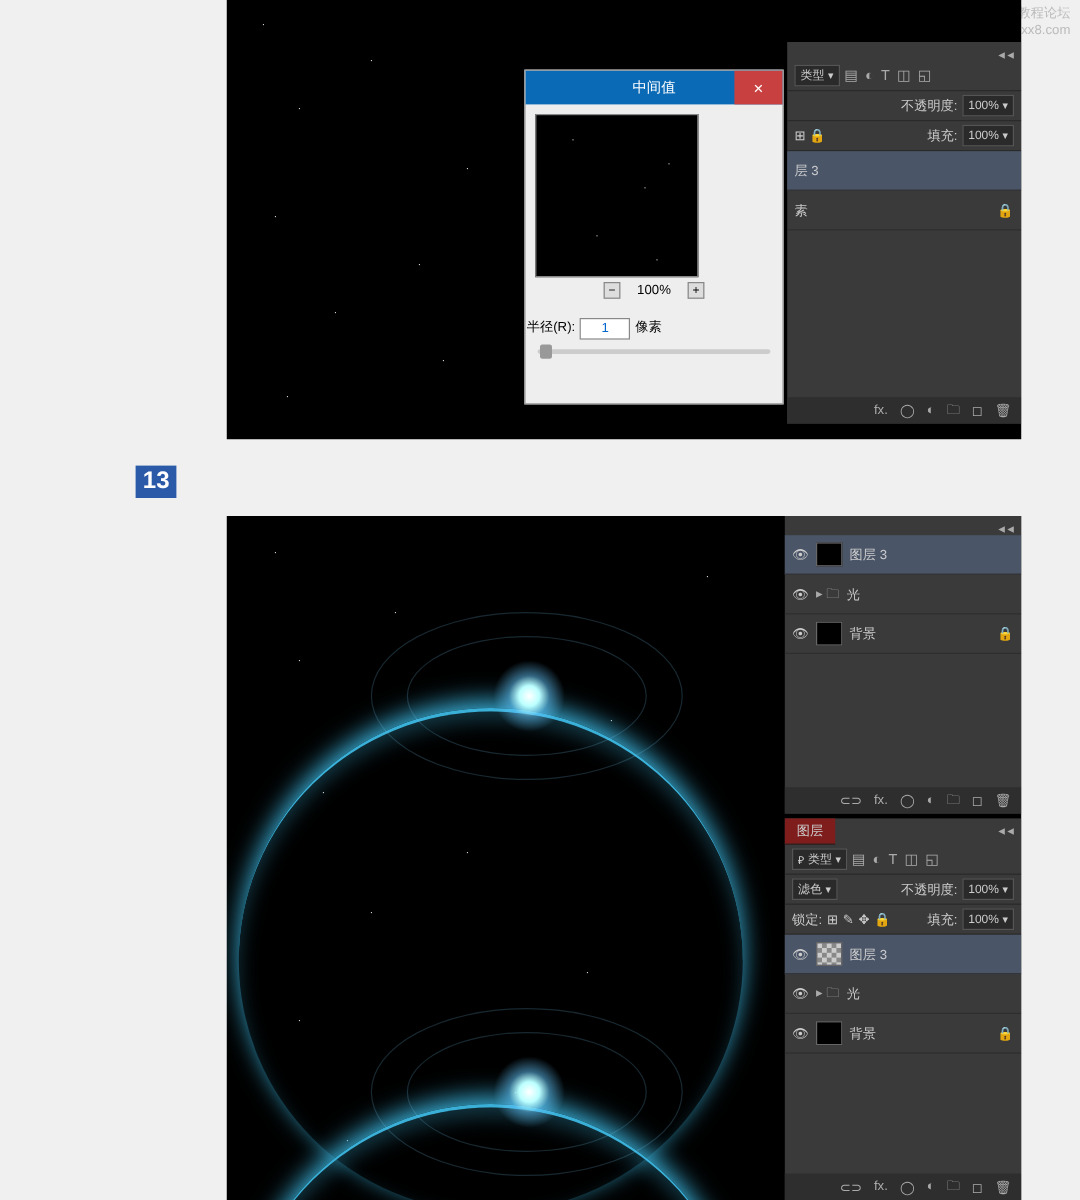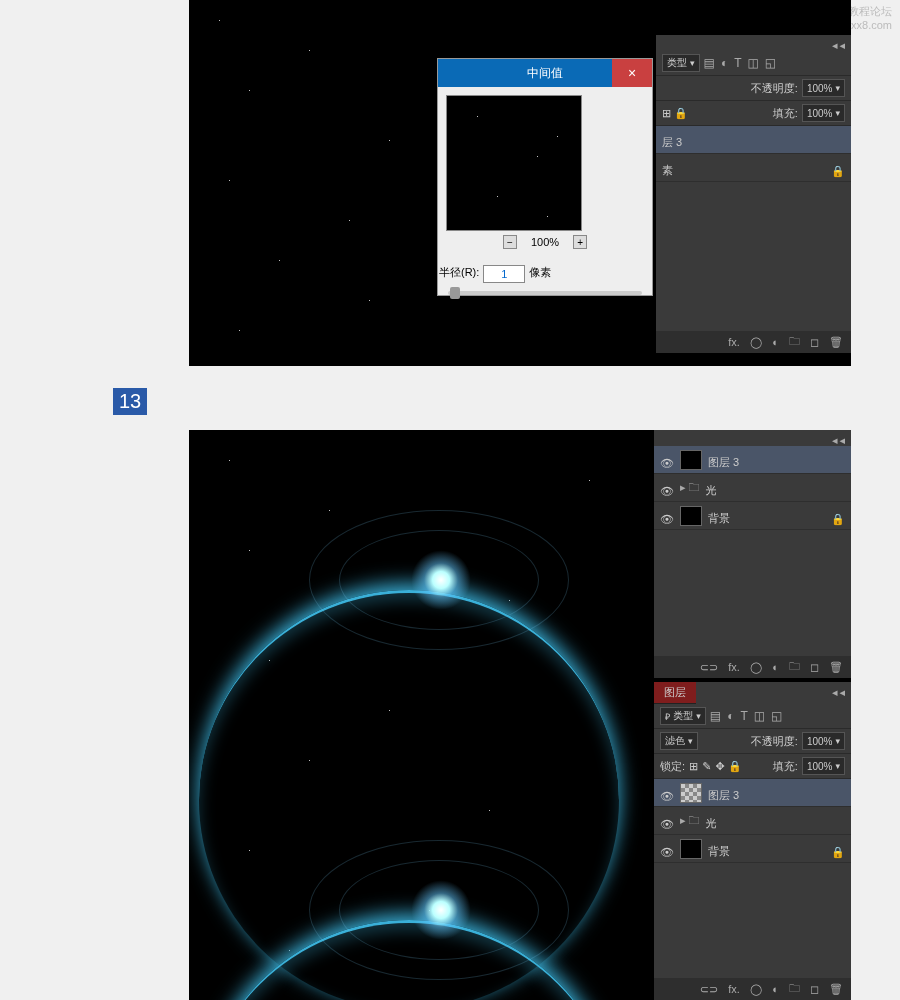--- a/index.html
+++ b/index.html
@@ -1,51 +1,51 @@
 <!DOCTYPE html>
 <html><head>
 <meta charset="utf-8">
 <style>
 *{margin:0;padding:0;box-sizing:border-box;font-family:"Microsoft YaHei",sans-serif}
 body{background:#f0f0f0;width:900px;height:1000px;position:relative;overflow:hidden}
 .watermark{position:absolute;top:4px;right:8px;font-size:11px;color:#bbb;text-align:right;line-height:1.3}
 .section1{position:absolute;top:0;left:189px;width:662px;height:366px;background:#000;overflow:hidden}
 .stars{position:absolute;inset:0;background:#000}
 .star{position:absolute;width:1px;height:1px;background:#fff;border-radius:50%}
-.dialog{position:absolute;top:58px;left:248px;width:216px;height:238px;background:#eee;border:1px solid #999;box-shadow:0 2px 8px rgba(0,0,0,.4)}
+.dialog{position:absolute;top:58px;left:248px;width:216px;height:279px;background:#eee;border:1px solid #999;box-shadow:0 2px 8px rgba(0,0,0,.4)}
 .dialog-title{height:28px;background:#0a6ab6;color:#fff;font-size:12px;display:flex;align-items:center;justify-content:center;position:relative}
 .dialog-close{position:absolute;right:0;top:0;width:40px;height:28px;background:#c94040;color:#fff;display:flex;align-items:center;justify-content:center;font-size:14px}
 .dialog-body{padding:8px;display:flex;gap:8px}
 .preview-col{flex:1}
 .preview-box{width:136px;height:136px;background:#000;border:1px solid #888;position:relative}
 .zoom-row{display:flex;align-items:center;justify-content:center;gap:14px;margin-top:4px;font-size:11px}
 .zoom-btn{width:14px;height:14px;border:1px solid #888;background:#ddd;display:flex;align-items:center;justify-content:center;font-size:10px}
 .btn-col{display:flex;flex-direction:column;gap:4px;width:58px}
 .dlg-btn{height:20px;background:#eee;border:1px solid #888;font-size:11px;display:flex;align-items:center;justify-content:center}
 .chk-row{display:flex;align-items:center;gap:4px;font-size:11px;margin-top:6px}
 .radius-row{display:flex;gap:4px;font-size:11px;margin:8px 1px}
 .radius-input{width:42px;height:18px;border:1px solid #888;background:#fff;text-align:center;color:#06c;font-size:11px}
 .slider-track{height:4px;background:#ccc;margin:4px 10px 10px;position:relative;border-radius:2px}
 .slider-thumb{position:absolute;left:2px;top:-4px;width:10px;height:12px;background:#999;border-radius:2px}
 .panel{position:absolute;background:#3a3a3a;color:#ccc;font-size:11px}
 .panel1{top:35px;right:0;width:195px;height:318px}
 .panel-menu{position:absolute;right:4px;top:4px;font-size:11px;color:#aaa;letter-spacing:2px}
 .panel-row{display:flex;align-items:center;gap:4px;padding:3px 6px;border-bottom:1px solid #2a2a2a}
 .sel{background:#2a2a2a;border:1px solid #555;height:18px;padding:0 4px;display:flex;align-items:center;font-size:10px;gap:3px}
 .icon-strip{display:flex;gap:6px;color:#aaa;font-size:12px}
-.layer-row{display:flex;align-items:flex-end;gap:6px;padding:3px 6px;height:28px;border-bottom:1px solid #2e2e2e}
+.layer-row{display:flex;align-items:center;gap:6px;padding:16px 6px;height:28px;border-bottom:1px solid #2e2e2e}
 .layer-row.sel-row{background:#4a5568}
 .eye{width:14px;text-align:center;color:#ccc}
 .thumb{width:22px;height:20px;background:#000;border:1px solid #666}
 .thumb.chk{background:repeating-conic-gradient(#888 0 25%,#ccc 0 50%) 0 0/8px 8px}
 .folder{color:#aaa}
 .lock{margin-left:auto;color:#888}
 .panel-foot{position:absolute;bottom:0;left:0;right:0;height:22px;background:#2e2e2e;display:flex;align-items:center;justify-content:flex-end;gap:10px;padding:0 8px;color:#aaa;font-size:11px}
 .step-row{position:absolute;top:388px;left:113px;display:flex;align-items:center;gap:10px}
-.step-num{background:#2a5aa8;color:#fff;font-size:20px;font-weight:normal;padding:2px 6px}
+.step-num{background:#2a5aa8;color:#fff;font-size:20px;font-weight:bold;padding:2px 6px}
 .step-txt{font-size:18px;color:#333}
 .section2{position:absolute;top:430px;left:189px;width:662px;height:570px;background:#000;overflow:hidden}
 .planet-glow{position:absolute;width:420px;height:420px;border-radius:50%;border-top:3px solid #3ab0d8;box-shadow:0 -6px 20px #3ab0d8,inset 0 8px 16px rgba(58,176,216,.3)}
 .planet1{top:160px;left:10px}
 .planet2{top:490px;left:10px}
 .flare{position:absolute;width:60px;height:60px;background:radial-gradient(circle,#fff 0%,#bff 20%,rgba(100,200,255,.5) 40%,transparent 70%);border-radius:50%}
 .flare1{top:120px;left:222px}
 .flare2{top:450px;left:222px}
 .ring{position:absolute;border:1px solid rgba(120,200,240,.2);border-radius:50%}
 .panel2{top:0;right:0;width:197px;height:248px}

